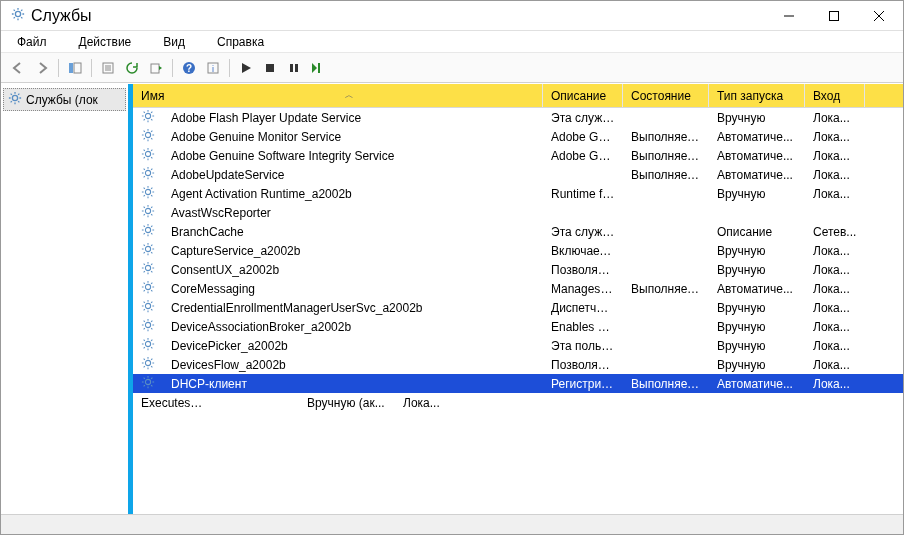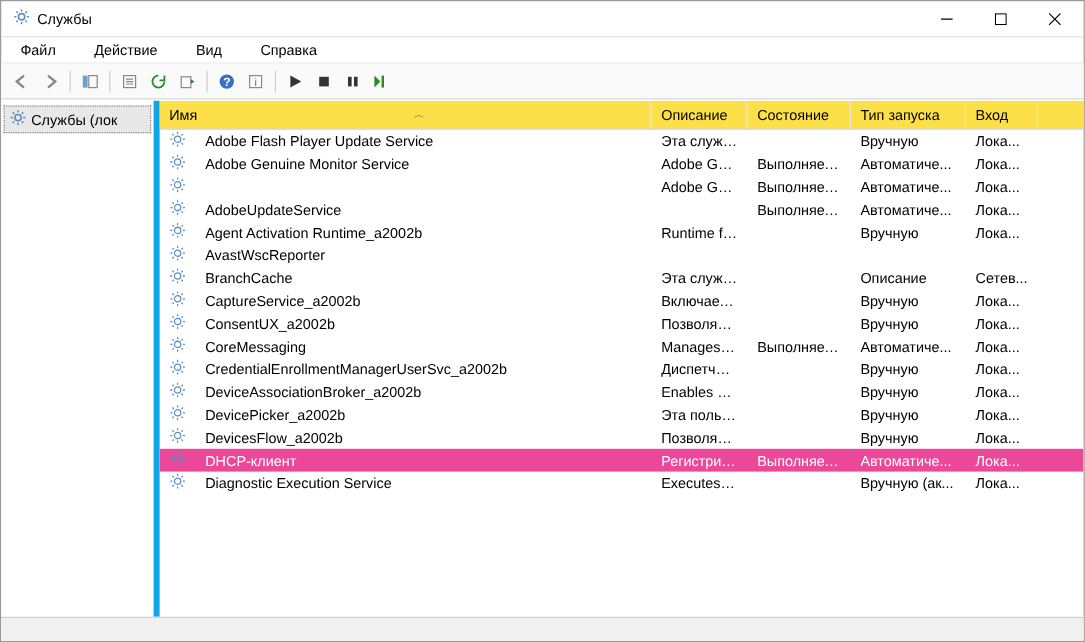--- a/index.html
+++ b/index.html
@@ -2,21 +2,21 @@
 <html><head>
 <meta charset="utf-8">
 <style>
 * { box-sizing: border-box; margin: 0; padding: 0; }
 body { font-family: "Segoe UI", Tahoma, sans-serif; font-size: 12px; background: #fff; color: #000; }
 
 .window { width: 904px; height: 535px; border: 1px solid #999; background: #fff; position: relative; display: flex; flex-direction: column; }
 
 .titlebar { height: 30px; display: flex; align-items: center; padding: 0 2px 0 10px; border-bottom: 1px solid #e0e0e0; }
 .titlebar .icon-gear { margin-right: 6px; }
-.titlebar .title { flex: 1; font-size: 12px; }
+.titlebar .title { flex: 1; font-size: 16px; }
 .titlebar .winbtn { width: 45px; height: 28px; display: flex; align-items: center; justify-content: center; color: #333; }
 
 .menubar { height: 22px; display: flex; align-items: center; padding: 0 8px; gap: 16px; border-bottom: 1px solid #e8e8e8; }
 .menubar .mitem { padding: 2px 8px; font-size: 12px; }
 
 .toolbar { height: 30px; display: flex; align-items: center; padding: 0 6px; gap: 2px; border-bottom: 1px solid #d0d0d0; background: #fafafa; }
 .toolbar .tbtn { width: 22px; height: 22px; display: flex; align-items: center; justify-content: center; border: 1px solid transparent; border-radius: 2px; }
 .toolbar .sep { width: 1px; height: 18px; background: #ccc; margin: 0 3px; }
 
 .body { flex: 1; display: flex; border-top: 1px solid #fff; min-height: 0; }
@@ -27,21 +27,21 @@
 .main { flex: 1; display: flex; flex-direction: column; min-height: 0; }
 .listwrap { flex: 1; overflow: hidden; position: relative; }
 .list-header { display: flex; background: #fde047; border-bottom: 1px solid #d8d8d8; height: 24px; }
 .list-header .col { padding: 4px 8px; border-right: 1px solid #e4e4e4; font-size: 12px; display: flex; align-items: center; }
 .list-header .sort-ind { flex:1; text-align:center; color:#666; font-size:9px; }
 
 .rows { overflow-y: scroll; height: calc(100% - 24px); }
 .row { display: flex; height: 19px; align-items: center; }
 .row .cell { padding: 1px 8px; white-space: nowrap; overflow: hidden; text-overflow: ellipsis; font-size: 12px; }
 .row .name-cell { display: flex; align-items: center; gap: 16px; text-align: right; }
-.row.selected { background: #ec4899; color: #000; }
+.row.selected { background: #1d4ed8; color: #000; }
 .row.selected .cell { color: #fff; }
 
 .col-name { width: 410px; }
 .col-desc { width: 80px; }
 .col-state { width: 86px; }
 .col-start { width: 96px; }
 .col-logon { width: 60px; }
 
 .tabs { height: 22px; display: flex; align-items: flex-end; padding-left: 4px; border-top: 1px solid #d0d0d0; background: #f4f4f4; }
 .tab { padding: 2px 12px; border: 1px solid #bbb; border-top: none; background: #f8f8f8; font-size: 11px; margin-right: -1px; }
@@ -223,20 +223,21 @@
               <div class="cell col-state">Выполняется</div>
               <div class="cell col-start">Автоматиче...</div>
               <div class="cell col-logon">Лока...</div>
             </div>
             <div class="row">
               <div class="cell col-name name-cell">
                 <span class="row-icon"><svg viewBox="0 0 16 16">
                     <circle cx="8" cy="8" r="3" fill="none" stroke="#5a8fc4" stroke-width="1.2"></circle>
                     <path d="M8 1v2M8 13v2M1 8h2M13 8h2M3 3l1.4 1.4M11.6 11.6L13 13M3 13l1.4-1.4M11.6 4.4L13 3" stroke="#5a8fc4" stroke-width="1.2"></path>
                   </svg></span>
+                <span>Adobe Genuine Software Integrity Service</span>
               </div>
               <div class="cell col-desc">Adobe Gen...</div>
               <div class="cell col-state">Выполняется</div>
               <div class="cell col-start">Автоматиче...</div>
               <div class="cell col-logon">Лока...</div>
             </div>
             <div class="row">
               <div class="cell col-name name-cell">
                 <span class="row-icon"><svg viewBox="0 0 16 16">
                     <circle cx="8" cy="8" r="3" fill="none" stroke="#5a8fc4" stroke-width="1.2"></circle>
@@ -386,27 +387,20 @@
                     <path d="M8 1v2M8 13v2M1 8h2M13 8h2M3 3l1.4 1.4M11.6 11.6L13 13M3 13l1.4-1.4M11.6 4.4L13 3" stroke="#5a8fc4" stroke-width="1.2"></path>
                   </svg></span>
                 <span>DHCP-клиент</span>
               </div>
               <div class="cell col-desc">Регистрир...</div>
               <div class="cell col-state">Выполняется</div>
               <div class="cell col-start">Автоматиче...</div>
               <div class="cell col-logon">Лока...</div>
             </div>
             <div class="row">
-              <div class="cell col-name name-cell">
-                <span class="row-icon"><svg viewBox="0 0 16 16">
-                    <circle cx="8" cy="8" r="3" fill="none" stroke="#5a8fc4" stroke-width="1.2"></circle>
-                    <path d="M8 1v2M8 13v2M1 8h2M13 8h2M3 3l1.4 1.4M11.6 11.6L13 13M3 13l1.4-1.4M11.6 4.4L13 3" stroke="#5a8fc4" stroke-width="1.2"></path>
-                  </svg></span>
-                <span>Diagnostic Execution Service</span>
-              </div>
               <div class="cell col-desc">Executes di...</div>
               <div class="cell col-state"></div>
               <div class="cell col-start">Вручную (ак...</div>
               <div class="cell col-logon">Лока...</div>
             </div>
           </div>
       </div>
 
     </div>
 

